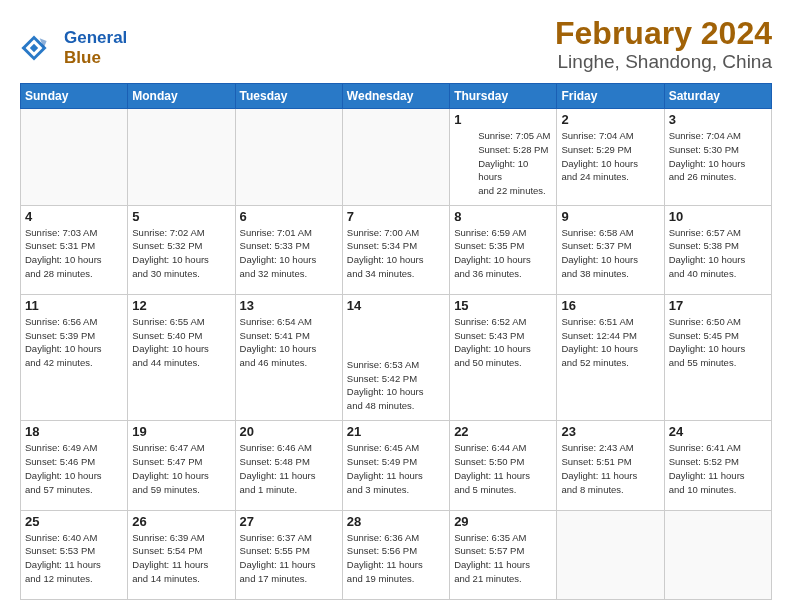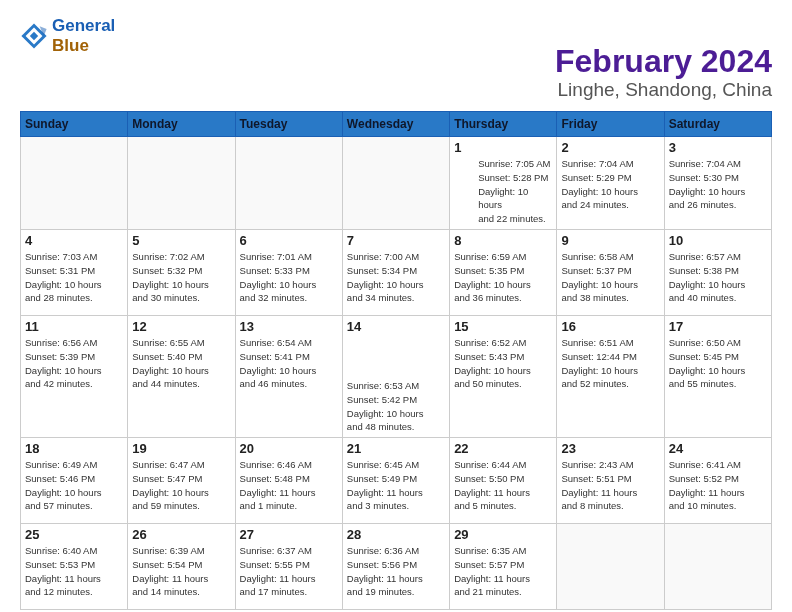--- a/index.html
+++ b/index.html
@@ -19,50 +19,50 @@
     }
     .header {
       display: flex;
       justify-content: space-between;
       align-items: flex-start;
       margin-bottom: 10px;
     }
     .logo {
       display: flex;
       align-items: center;
-      gap: 4px;
+      gap: 16px;
+      margin-top: 12px;
     }
     .logo-icon {
       width: 28px;
       height: 28px;
     }
     .title-block {
       text-align: right;
     }
     .main-title {
       font-size: 32px;
       font-weight: bold;
-      color: #4c1d95;
+      color: #a16207;
       line-height: 1.1;
-      margin-top: 28px;
     }
     .sub-title {
       font-size: 19px;
       color: #555;
     }
     .calendar {
       flex: 1;
       border: 1px solid #ccc;
       border-collapse: collapse;
       width: 100%;
       table-layout: fixed;
     }
     .calendar th {
       background: #2979c7;
-      color: #0f172a;
+      color: #ffffff;
       font-size: 12px;
       font-weight: bold;
       padding: 5px 4px;
       text-align: left;
       border: 1px solid #1a5fb4;
     }
     .calendar td {
       border: 1px solid #ccc;
       vertical-align: top;
       padding: 3px 4px;

